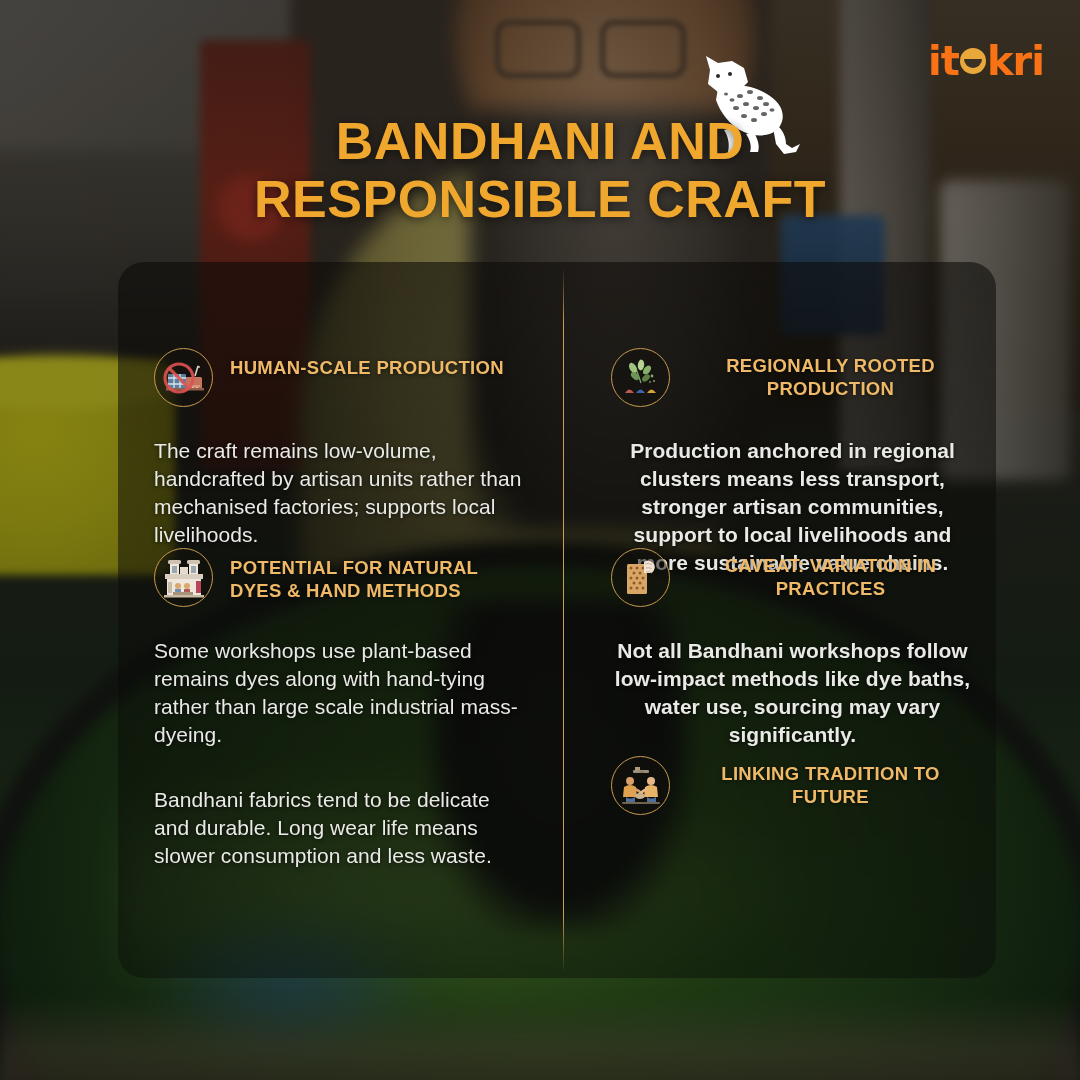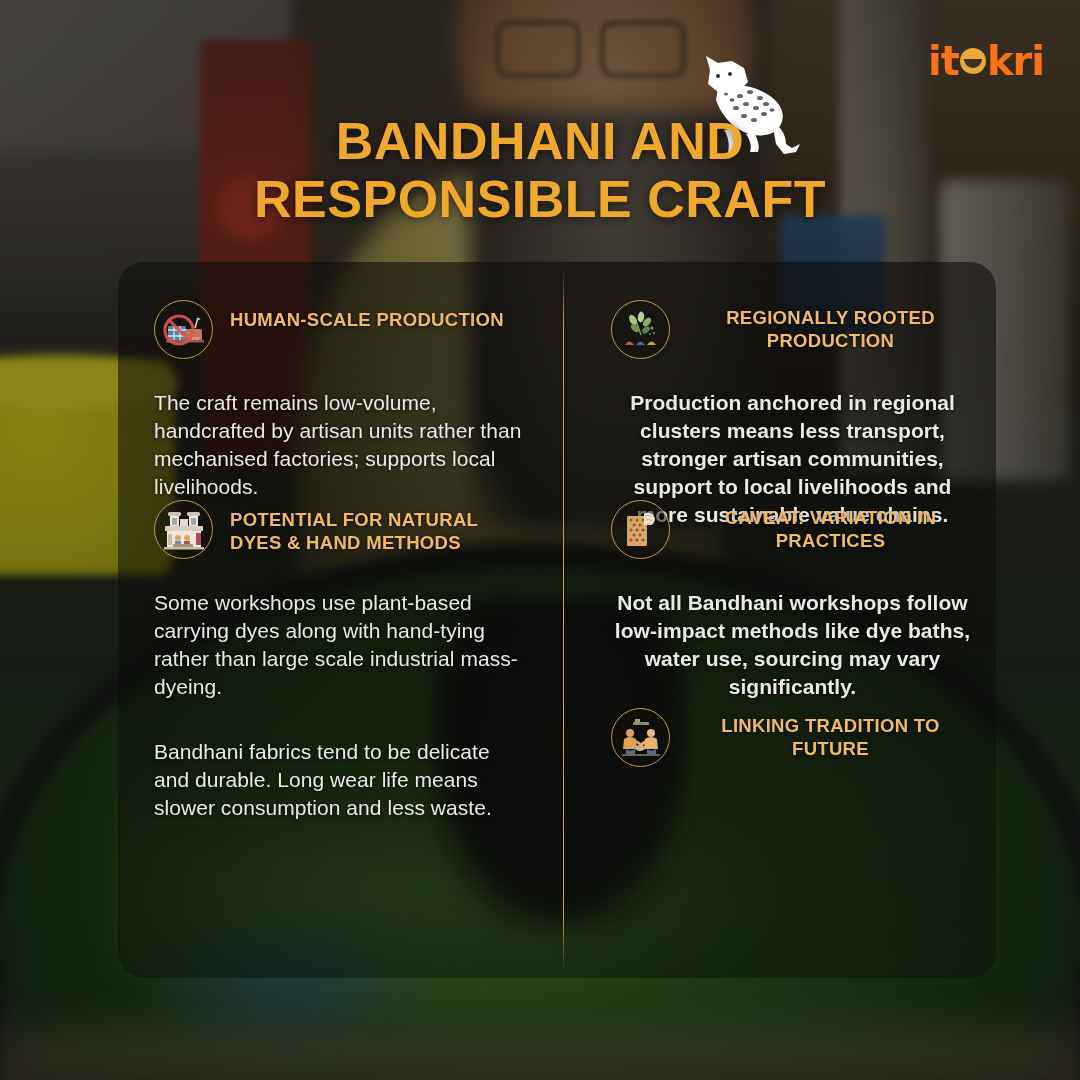--- a/index.html
+++ b/index.html
@@ -186,21 +186,21 @@
     background:linear-gradient(180deg,rgba(215,165,85,0) 0%,rgba(215,165,85,.95) 8%,rgba(215,165,85,.95) 92%,rgba(215,165,85,0) 100%);
   }
 
   .grid{
     position:absolute;left:118px;top:262px;width:878px;height:716px;
     display:grid;
     grid-template-columns:445px 433px;
     grid-template-rows:200px 208px 308px;
   }
 
-  .card{position:relative;padding:38px 34px 0 36px;}
+  .card{position:relative;padding:38px 34px 0 36px;margin-top:48px;}
   .card.right{padding-left:48px;padding-right:22px;text-align:center;}
 
   .card-head{display:flex;align-items:flex-start;gap:17px;}
 
   .icon-ring{
     flex:0 0 auto;
     width:59px;height:59px;border-radius:50%;
     border:1.6px solid #c79a4e;
     background:rgba(18,16,12,.55);
     position:relative;overflow:hidden;
@@ -368,21 +368,21 @@
             <circle cx="17" cy="30" r="3" fill="#d8a86c"></circle>
               <rect x="14" y="33" width="6" height="6" fill="#6f8fb4"></rect>
             <circle cx="26" cy="30" r="3" fill="#d8a86c"></circle>
               <rect x="23" y="33" width="6" height="6" fill="#b05a55"></rect>
             <rect x="12" y="36" width="20" height="3" fill="#a8937a"></rect>
             <rect x="3" y="39" width="40" height="2.5" fill="#c9bba6"></rect>
           </svg>
         </span>
         <span class="card-title">POTENTIAL FOR NATURAL DYES &amp; HAND METHODS</span>
       </div>
-      <div class="card-body">Some workshops use plant-based carrying dyes along with hand-tying rather than large scale industrial mass-dyeing.</div>
+      <div class="card-body">Some workshops use plant-based remains dyes along with hand-tying rather than large scale industrial mass-dyeing.</div>
     </div>
 
     <div class="card right">
       <div class="card-head">
         <span class="icon-ring">
           <svg width="42" height="44" viewBox="0 0 42 44">
             <rect x="7" y="8" width="20" height="30" rx="1.5" fill="#d8a765"></rect>
             <g fill="#8a4a22" opacity=".85">
               <circle cx="11" cy="12" r="1.5"></circle>
                 <circle cx="17" cy="12" r="1.5"></circle>

